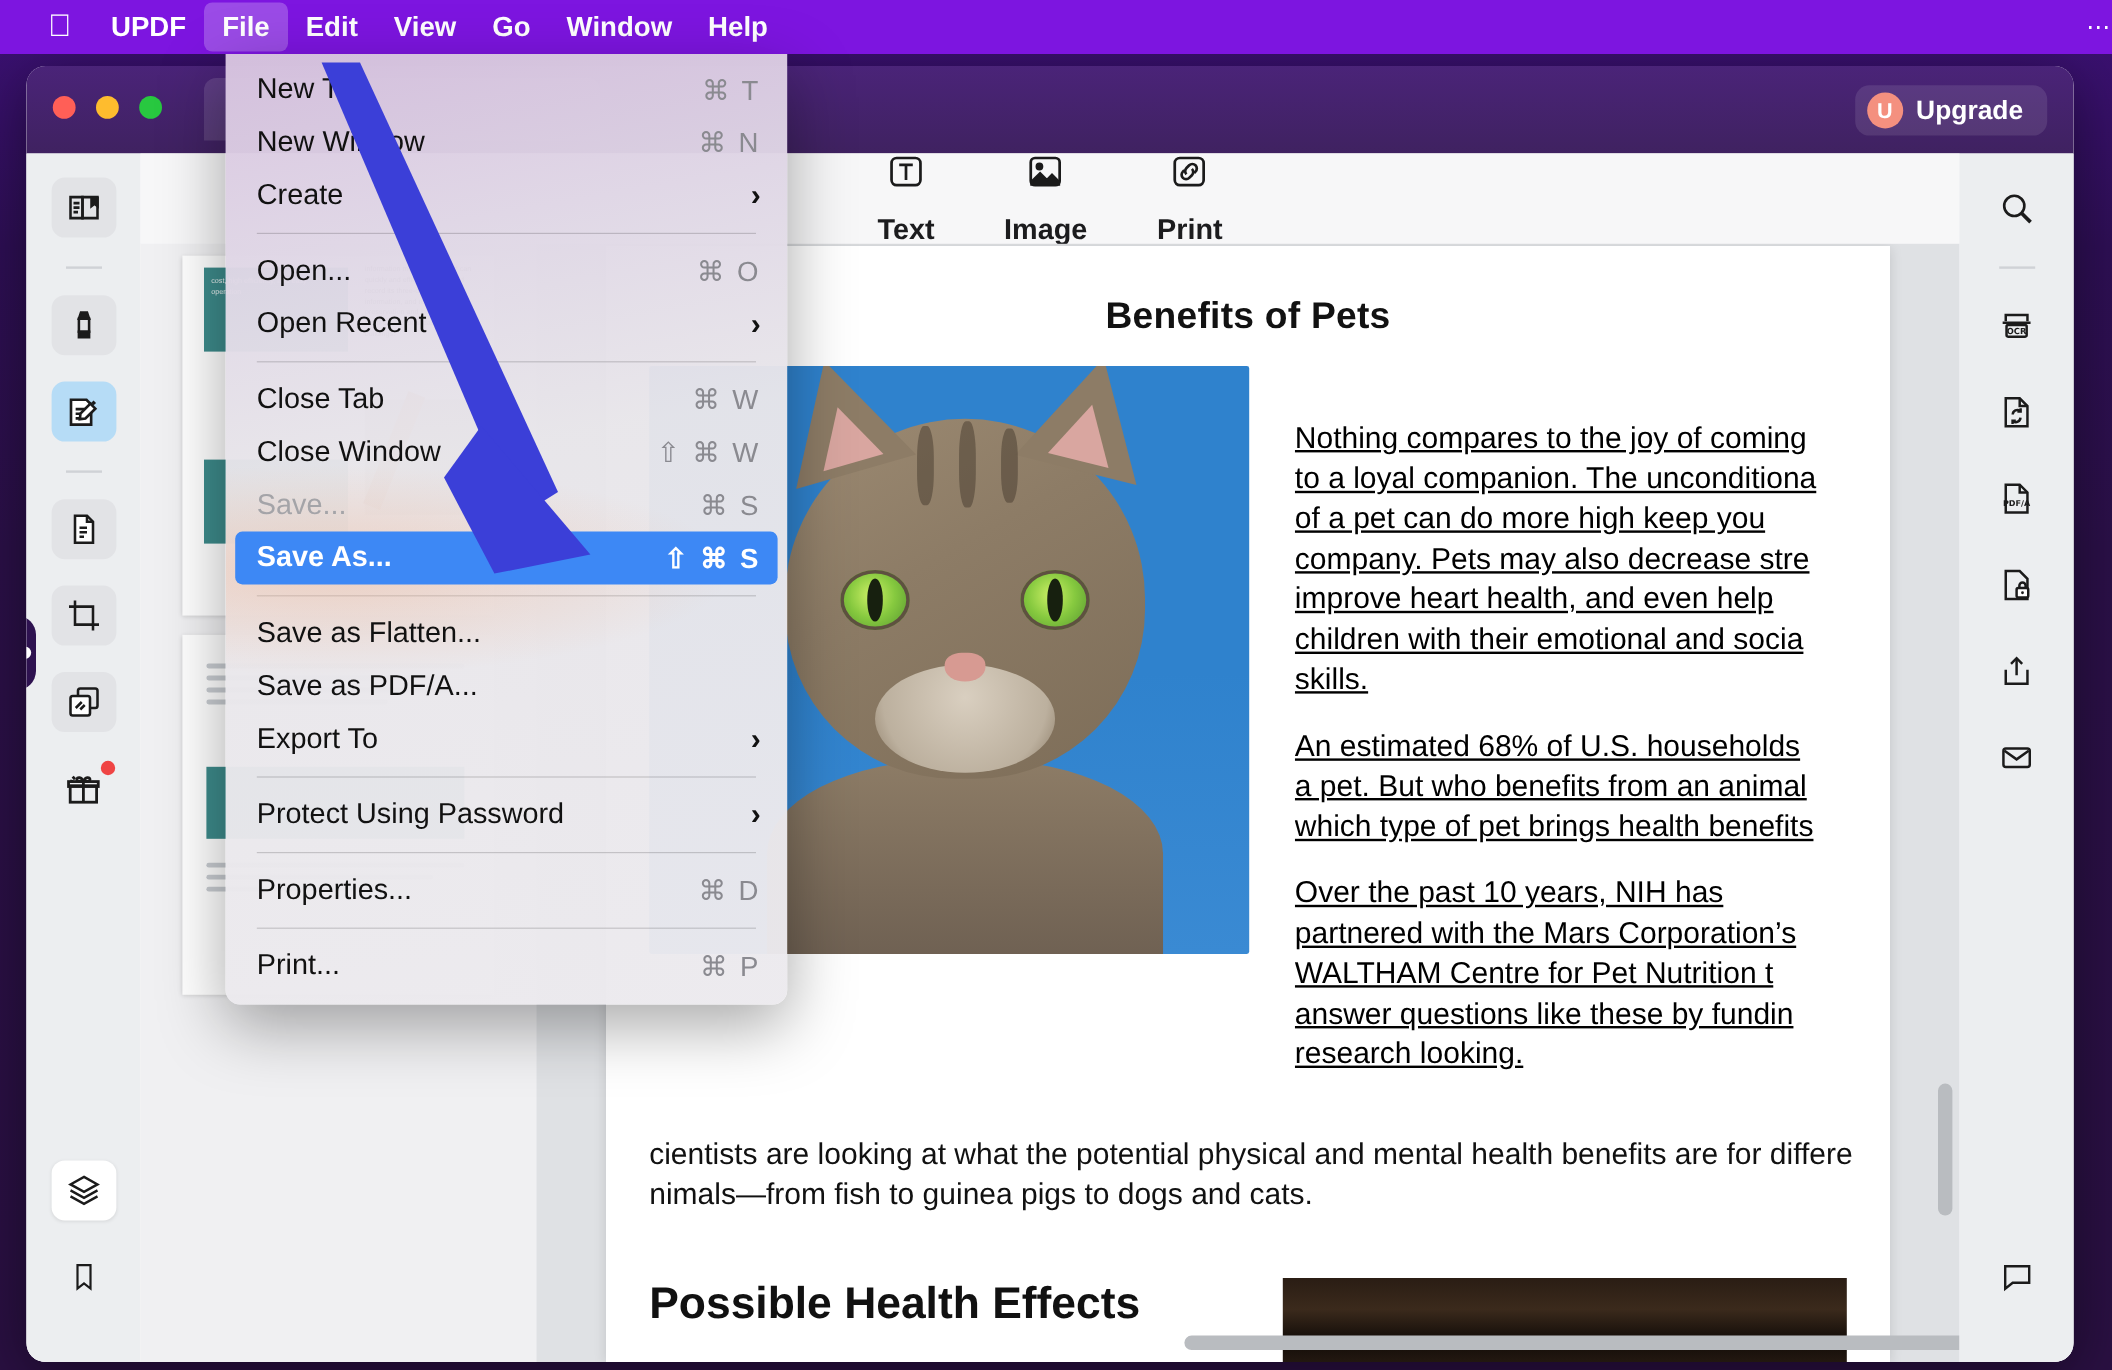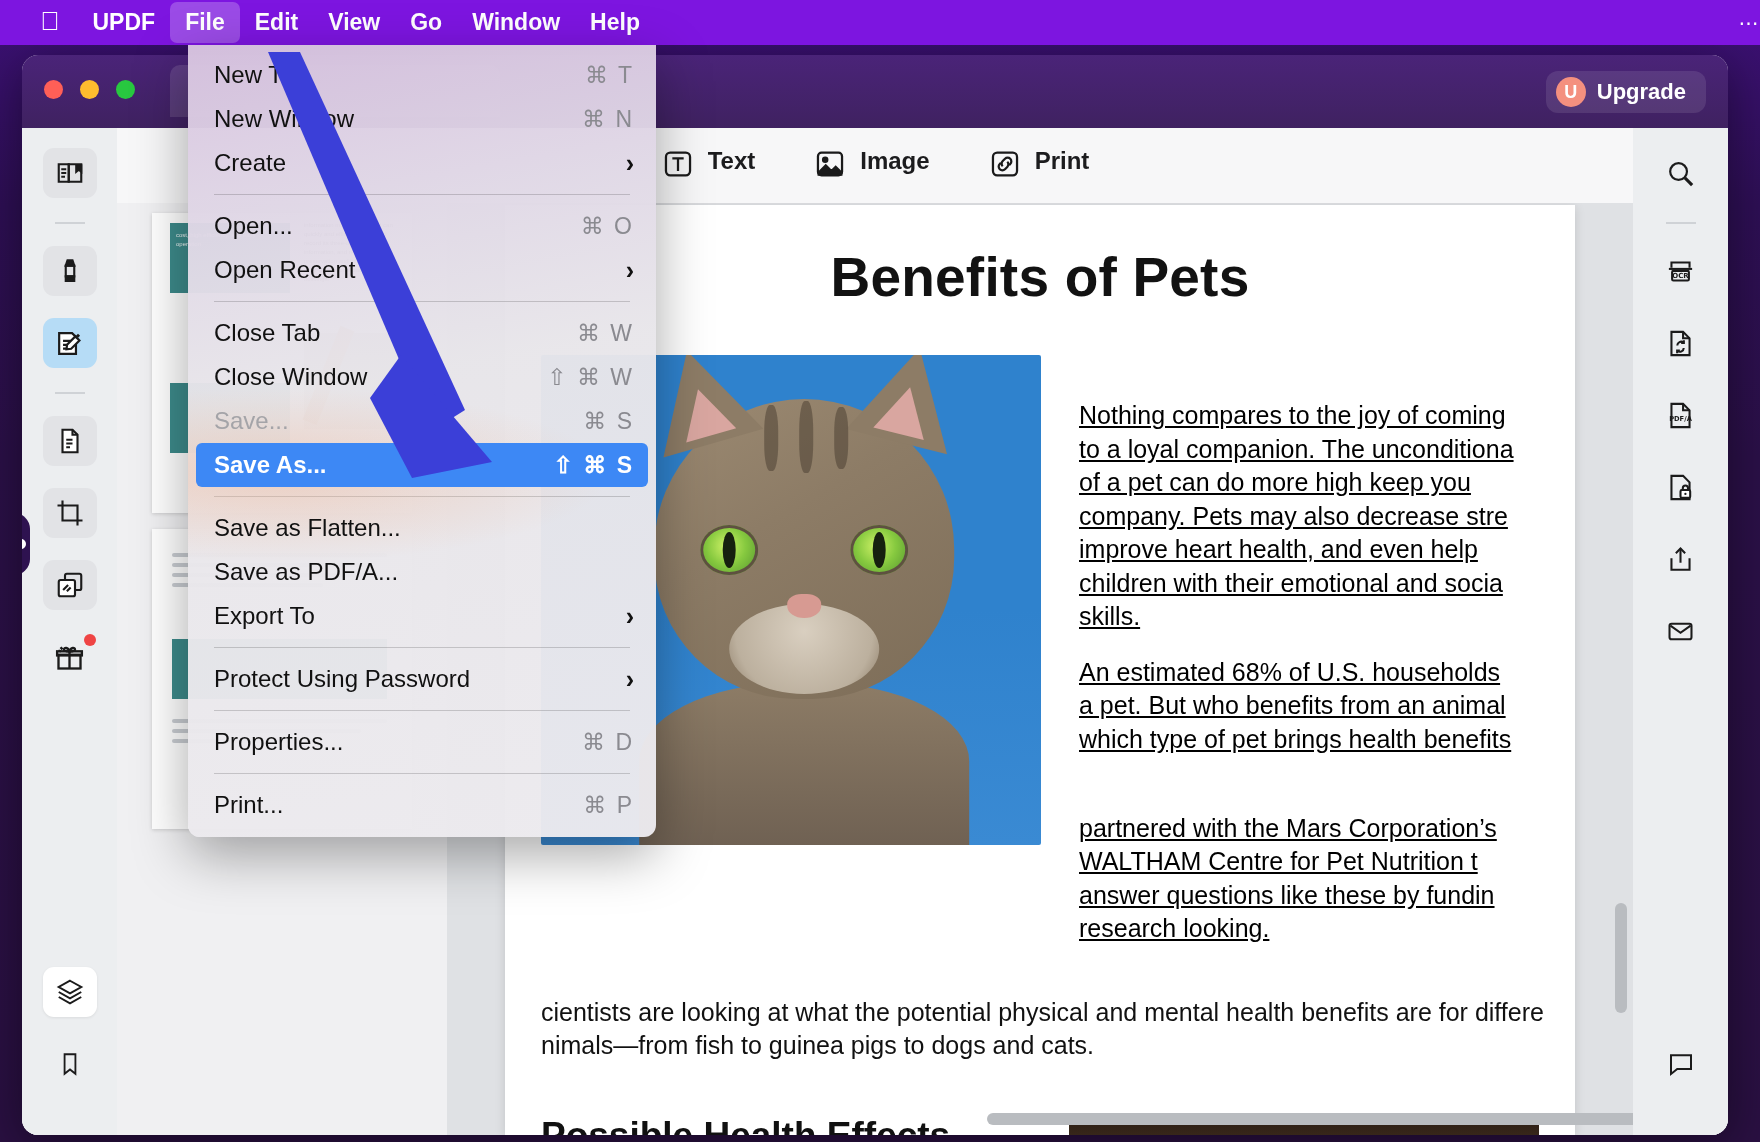--- a/index.html
+++ b/index.html
@@ -121,21 +121,21 @@
   
   .center {
     flex: 1; height: 100%; position: relative;
     background: #f7f7f8;
     display: flex; flex-direction: column;
   }
   .doctoolbar {
     height: 75px; display:flex; align-items:center; justify-content:center;
     gap: 58px; background: #f7f7f8;
   }
-  .dt-item { display:flex; align-items:flex-start; gap: 13px; }
+  .dt-item { display:flex; align-items:center; gap: 13px; flex-direction: column; }
   .dt-item .lbl { font-size: 24px; color: #1c1c1e; font-weight: bold; }
 
   .docscroll { flex:1; position: relative; display:flex; overflow:hidden; }
 
   
   .thumbs {
     width: 330px; background: #f0f0f2; position: relative;
     padding-top: 10px; overflow: hidden;
   }
   .thumbcard {
@@ -164,22 +164,22 @@
   .pageview {
     flex:1; background:#dfe1e4; position:relative; overflow:hidden;
     display:flex; justify-content:center; padding-top: 2px;
   }
   .page {
     width: 1070px; background:#fff; position:relative;
     box-shadow: 0 2px 10px rgba(0,0,0,.13);
     padding: 40px 0 0 0;
   }
   .page h1 {
-    text-align:center; font-size: 55px; font-weight: bold; color:#121212;
-    letter-spacing:.2px; margin-bottom: 46px;
+    text-align:center; font-size: 31px; font-weight: bold; color:#121212;
+    letter-spacing:.2px; margin-bottom: 24px;
   }
   .pgrow { display:flex; gap: 38px; padding: 0 36px; }
   .catbox {
     width: 500px; height: 490px; border-radius: 2px;
     background: linear-gradient(180deg,#2f82cd 0%, #2f82cd 52%, #3a8ad3 100%);
     position: relative; overflow:hidden; flex: none;
   }
   
   .cat { position:absolute; left: 50%; bottom: -8px; transform: translateX(-46%); }
   .cat-head {
@@ -507,21 +507,21 @@
                     <span>improve heart health,  and  even  help</span><br>
                     <span>children  with  their emotional and socia</span><br>
                     <span>skills.</span>
                   </p>
                   <p>
                     <span>An estimated 68% of U.S. households</span><br>
                     <span>a pet. But who benefits from an animal</span><br>
                     <span>which type of pet brings health benefits</span>
                   </p>
                   <p>
-                    <br>
+                    <span>Over  the  past  10  years,  NIH  has</span><br>
                     <span>partnered with the Mars Corporation’s</span><br>
                     <span>WALTHAM Centre for  Pet  Nutrition  t</span><br>
                     <span>answer  questions  like these by fundin</span><br>
                     <span>research looking.</span>
                   </p>
                 </div>
               </div>
 
               <div class="fullwidth">
                 <p>cientists are looking at what the potential physical and mental health benefits are for differe</p>

